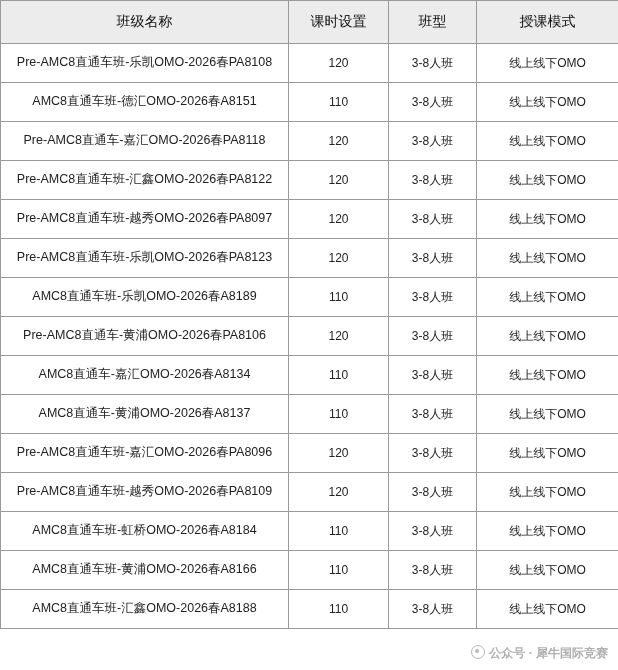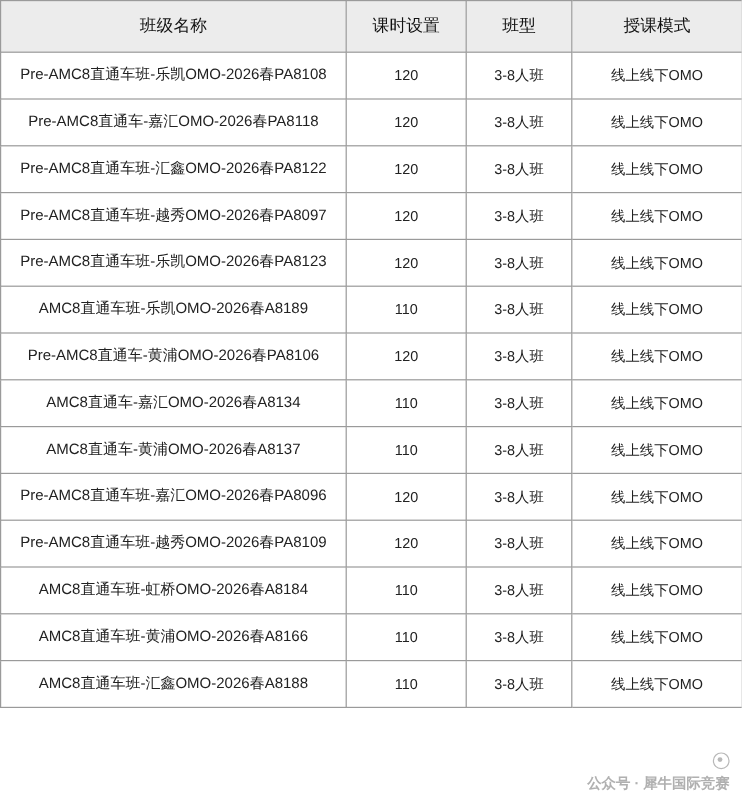--- a/index.html
+++ b/index.html
@@ -53,25 +53,24 @@
   td.hours, td.type, td.mode {
     font-size: 12px;
   }
   .watermark {
     position: absolute;
     right: 10px;
     bottom: 8px;
     font-size: 12px;
     color: #b0b0b0;
     display: flex;
-    align-items: flex-end;
+    align-items: flex-start;
     gap: 4px;
     pointer-events: none;
     font-weight: bold;
-    flex-direction: column;
   }
   .watermark .wm-icon {
     display: inline-block;
     width: 12px;
     height: 12px;
     border-radius: 50%;
     border: 1.5px solid #b8b8b8;
     position: relative;
   }
   .watermark .wm-icon::after {
@@ -104,20 +103,26 @@
     </tr>
   </thead>
   <tbody>
     <tr>
         <td class="name">Pre-AMC8直通车班-乐凯OMO-2026春PA8108</td>
         <td class="hours">120</td>
         <td class="type">3-8人班</td>
         <td class="mode">线上线下OMO</td>
       </tr>
     <tr>
+        <td class="name">AMC8直通车班-德汇OMO-2026春A8151</td>
+        <td class="hours">110</td>
+        <td class="type">3-8人班</td>
+        <td class="mode">线上线下OMO</td>
+      </tr>
+    <tr>
         <td class="name">Pre-AMC8直通车-嘉汇OMO-2026春PA8118</td>
         <td class="hours">120</td>
         <td class="type">3-8人班</td>
         <td class="mode">线上线下OMO</td>
       </tr>
     <tr>
         <td class="name">Pre-AMC8直通车班-汇鑫OMO-2026春PA8122</td>
         <td class="hours">120</td>
         <td class="type">3-8人班</td>
         <td class="mode">线上线下OMO</td>

